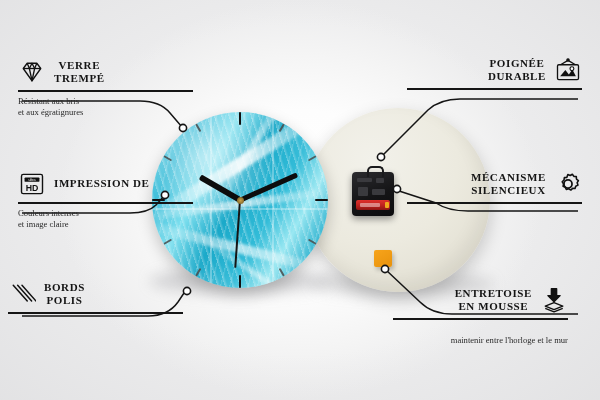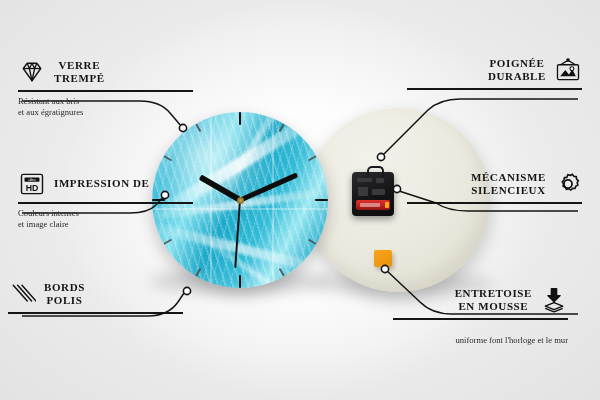--- a/index.html
+++ b/index.html
@@ -306,17 +306,17 @@
           <path d="M13 3 h6 v8 h4 l-7 7 -7-7 h4 z" fill="#111"></path>
           <path d="M16 19 l10 4 -10 4 -10-4 z"></path>
           <path d="M6 25.5 l10 4 10-4"></path>
         </g>
           </svg>
       </span>
     </div>
     <div class="rule"></div>
     <div class="desc">
       <br>
-      <span>uniforme font l'horloge et le mur</span>
+      <span>maintenir entre l'horloge et le mur</span>
     </div>
   </div>
 
 </div>
 
 </body></html>

